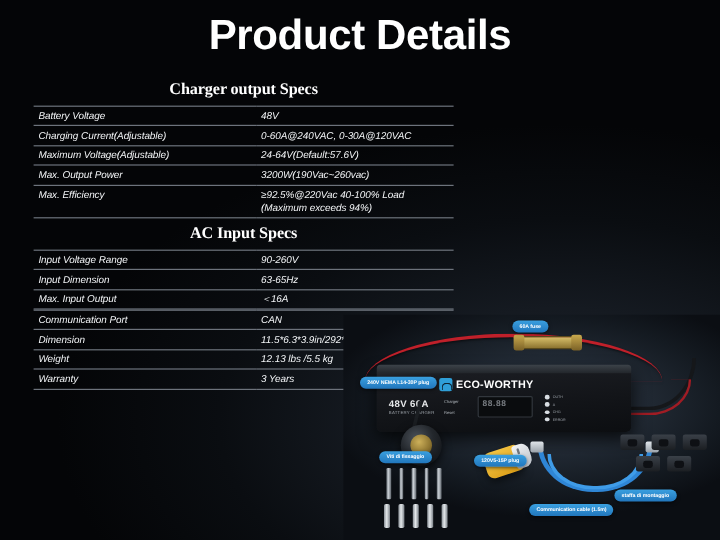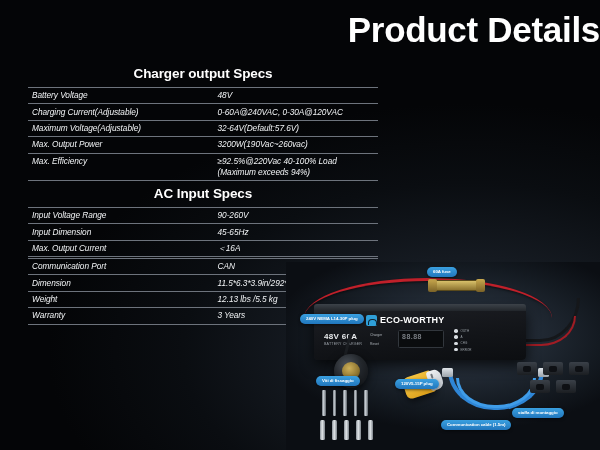--- a/index.html
+++ b/index.html
@@ -20,41 +20,42 @@
       radial-gradient(ellipse 70% 55% at 78% 78%, #1f2630 0%, #151a21 38%, #0a0d11 68%, #040507 100%),
       linear-gradient(180deg, #050608 0%, #070a0d 45%, #0a0d11 100%);
   }
 
   
   .title {
     position: absolute;
     top: 8px;
     left: 0;
     width: 100%;
-    text-align: right;
+    text-align: center;
     color: #ffffff;
     font-size: 35px;
     font-weight: bold;
     letter-spacing: -0.3px;
     line-height: 44px;
   }
 
   
   .spec-block { position: absolute; left: 28px; width: 350px; }
   #block-charger { top: 66px; }
   #block-ac      { top: 186px; }
   #block-general { top: 258px; }
 
   .section-title {
     text-align: center;
     color: #ffffff;
     font-size: 13.5px;
     font-weight: bold;
     padding-bottom: 6px;
     letter-spacing: -0.1px;
+    font-family: Liberation Serif, serif;
   }
 
   table.spec {
     width: 100%;
     border-collapse: collapse;
     table-layout: fixed;
   }
   table.spec td {
     color: #f2f4f6;
     font-size: 8.3px;
@@ -311,21 +312,21 @@
         <tr>
           <td class="k">Battery Voltage</td>
           <td class="v">48V</td>
         </tr>
         <tr>
           <td class="k">Charging Current(Adjustable)</td>
           <td class="v">0-60A@240VAC,  0-30A@120VAC</td>
         </tr>
         <tr>
           <td class="k">Maximum Voltage(Adjustable)</td>
-          <td class="v">32-64V(Default:57.6V)</td>
+          <td class="v">24-64V(Default:57.6V)</td>
         </tr>
         <tr>
           <td class="k">Max. Output Power</td>
           <td class="v">3200W(190Vac~260vac)</td>
         </tr>
         <tr>
           <td class="k">Max. Efficiency</td>
           <td class="v">
             <span class="sub">≥92.5%@220Vac 40-100% Load</span>
             <span class="sub">(Maximum exceeds 94%)</span>
@@ -338,24 +339,24 @@
   <div class="spec-block" id="block-ac">
     <div class="section-title">AC Input Specs</div>
     <table class="spec">
       <tbody>
         <tr>
           <td class="k">Input Voltage Range</td>
           <td class="v">90-260V</td>
         </tr>
         <tr>
           <td class="k">Input Dimension</td>
-          <td class="v">45-65Hz</td>
-        </tr>
-        <tr>
-          <td class="k">Max. Output Current</td>
+          <td class="v">63-65Hz</td>
+        </tr>
+        <tr>
+          <td class="k">Max. Input Output</td>
           <td class="v">＜16A</td>
         </tr>
       </tbody>
     </table>
   </div>
 
   <div class="spec-block" id="block-general">
     <table class="spec">
       <tbody>
         <tr>

